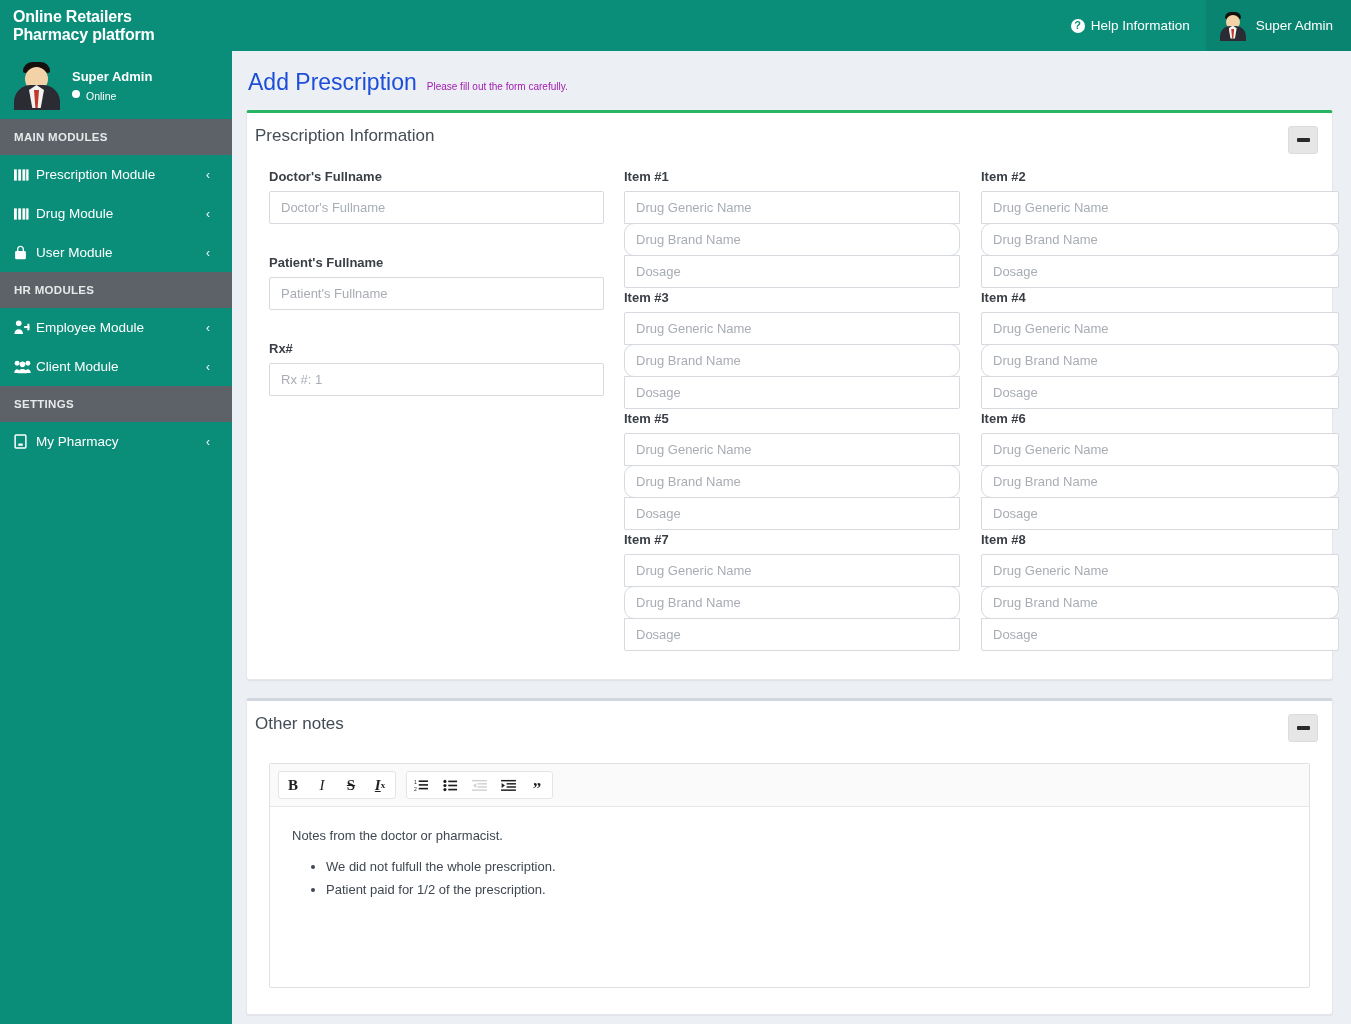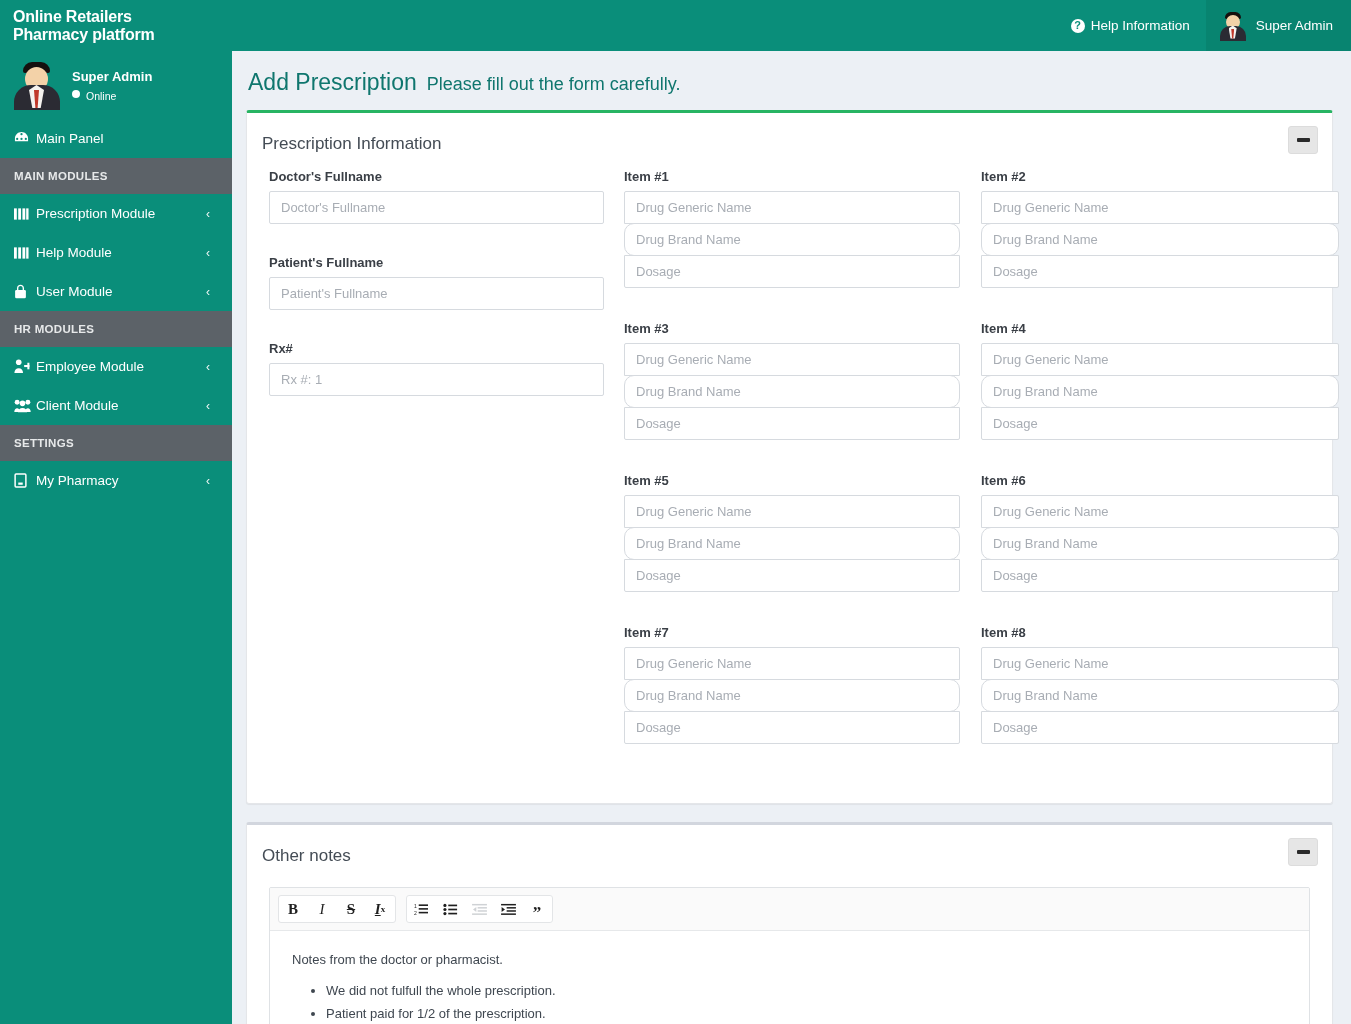--- a/index.html
+++ b/index.html
@@ -95,32 +95,32 @@
   .mi-arrow { font-size: 12px; color: #fff; opacity: .95; margin-right: 8px; }
 
   
   .content {
     position: absolute; top: 51px; left: 232px; right: 0; bottom: 0;
     background: #ecf0f5; overflow: hidden;
   }
   .content-header {
     padding: 18px 20px 14px 16px; display: flex; align-items: baseline; gap: 10px;
   }
-  .page-title { font-size: 23px; color: #0f766e; font-weight: normal; }
-  .page-sub { font-size: 18px; color: #0f766e; }
+  .page-title { font-size: 23px; color: #1d4ed8; font-weight: normal; }
+  .page-sub { font-size: 10px; color: #a21caf; }
 
   .panel {
     background: #fff; margin: 0 18px 18px 14px;
     border: 1px solid #e4e6e9; border-top: 3px solid #28b463;
     border-radius: 3px; position: relative;
     box-shadow: 0 1px 1px rgba(0,0,0,.06);
   }
   .panel.plain { border-top: 3px solid #d2d6de; }
   .panel-head {
-    padding: 13px 14px 11px 15px; display: flex; align-items: flex-end;
+    padding: 13px 14px 11px 8px; display: flex; align-items: flex-start;
   }
   .panel-title { font-size: 17px; color: #444c55; font-weight: normal; }
   .collapse-btn {
     margin-left: auto; width: 30px; height: 28px; background: #e6e6e6;
     border: 1px solid #dcdcdc; border-radius: 3px; cursor: pointer;
     display: flex; align-items: center; justify-content: center;
   }
   .collapse-btn .bar { width: 13px; height: 4px; background: #2a2a2a; border-radius: 1px; }
 
   .panel-body { padding: 4px 22px 26px 22px; }
@@ -135,21 +135,21 @@
     margin-bottom: 7px;
   }
   .form-control {
     width: 100%; height: 33px; padding: 6px 11px;
     border: 1px solid #d6dadf; border-radius: 2px;
     font-size: 13px; color: #555; background: #fff;
     font-family: "Liberation Sans", sans-serif; outline: none;
   }
   .form-control::placeholder { color: #a8adb4; }
 
-  .item-block { margin-bottom: 33px; }
+  .item-block { margin-bottom: 2px; }
   .item-label {
     display: block; font-size: 13px; font-weight: bold; color: #3a3f46;
     margin-bottom: 7px;
   }
   .stack .form-control { border-radius: 10px; margin-top: -1px; }
   .stack .form-control:first-of-type { margin-top: 0; border-radius: 2px 2px 0 0; }
   .stack .form-control:last-of-type { border-radius: 0 0 2px 2px; }
 
   
   .editor {
@@ -228,28 +228,20 @@
         <div class="nm">Super Admin</div>
         <div class="st">
           <span class="dot"></span>
           <span>Online</span>
         </div>
       </div>
     </div>
 
     <div class="menu">
 
-      <div class="menu-item">
-        <span class="mi-icon">
-          <svg width="15" height="15" viewBox="0 0 16 16" fill="#fff">
-            <path d="M8 1C4.1 1 1 4.1 1 8v3h14V8c0-3.9-3.1-7-7-7zm-4.6 8.6a1.2 1.2 0 1 1 0-2.4 1.2 1.2 0 0 1 0 2.4zM8 4.6a1.2 1.2 0 1 1 0-2.4 1.2 1.2 0 0 1 0 2.4zm0 5a1.2 1.2 0 1 1 0-2.4 1.2 1.2 0 0 1 0 2.4zm4.6 0a1.2 1.2 0 1 1 0-2.4 1.2 1.2 0 0 1 0 2.4z"></path>
-          </svg>
-        </span>
-        <span class="mi-label">Main Panel</span>
-      </div>
 
       <div class="menu-header">MAIN MODULES</div>
 
       <div class="menu-item">
         <span class="mi-icon">
           <svg width="15" height="14" viewBox="0 0 16 14" fill="#fff">
             <rect x="0" y="1" width="3" height="12"></rect>
               <rect x="4.5" y="1" width="3" height="12"></rect>
             <rect x="9" y="1" width="3" height="12"></rect>
               <rect x="13" y="1" width="2.5" height="12"></rect>
@@ -261,21 +253,21 @@
 
       <div class="menu-item">
         <span class="mi-icon">
           <svg width="15" height="14" viewBox="0 0 16 14" fill="#fff">
             <rect x="0" y="1" width="3" height="12"></rect>
               <rect x="4.5" y="1" width="3" height="12"></rect>
             <rect x="9" y="1" width="3" height="12"></rect>
               <rect x="13" y="1" width="2.5" height="12"></rect>
           </svg>
         </span>
-        <span class="mi-label">Help Module</span>
+        <span class="mi-label">Drug Module</span>
         <span class="mi-arrow">‹</span>
       </div>
 
       <div class="menu-item">
         <span class="mi-icon">
           <svg width="13" height="15" viewBox="0 0 14 16" fill="#fff">
             <path d="M3.2 6.6V4.4C3.2 2.2 4.9.6 7 .6s3.8 1.6 3.8 3.8v2.2H9.3V4.4c0-1.3-1-2.3-2.3-2.3s-2.3 1-2.3 2.3v2.2z"></path>
             <rect x="1.2" y="6.4" width="11.6" height="8.8" rx="1.4"></rect>
           </svg>
         </span>

